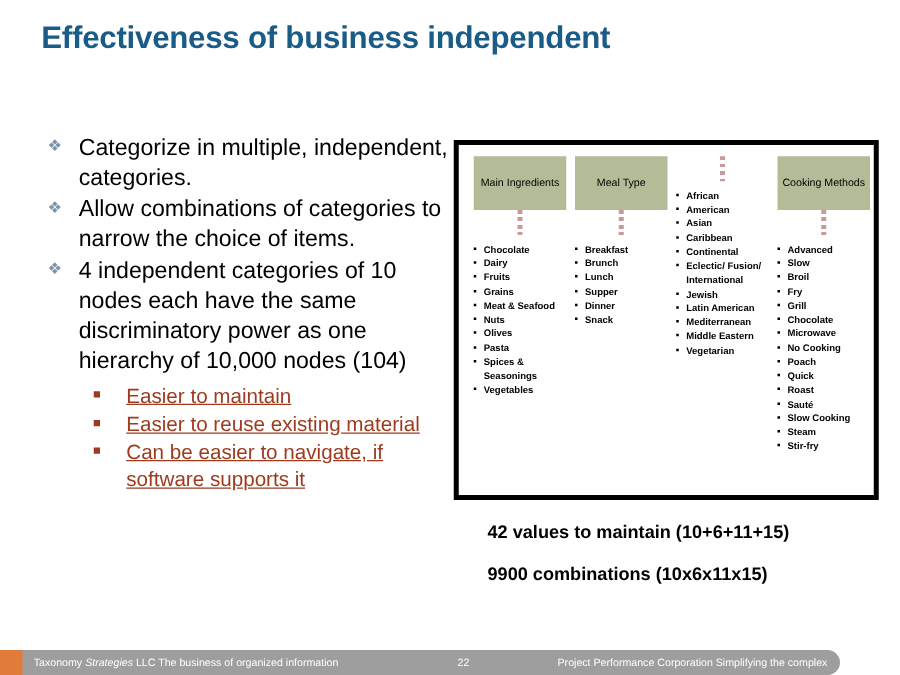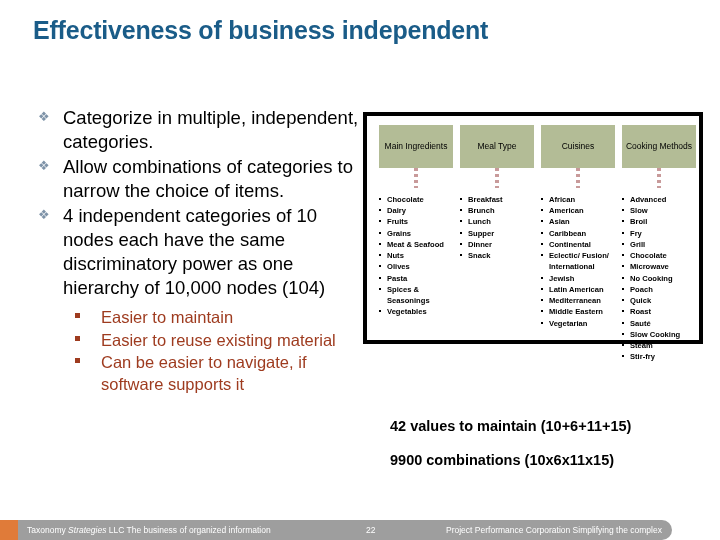--- a/index.html
+++ b/index.html
@@ -57,37 +57,38 @@
     margin-top: 7px;
     padding-left: 36px;
   }
   .lvl2-item {
     position: relative;
     padding-left: 28px;
     font-size: 16.5px;
     color: #9e3b1f;
     line-height: 1.30;
     margin-bottom: 1px;
+    text-decoration: underline;
   }
   .lvl2-marker {
     position: absolute;
     left: 2px;
     top: 6px;
     width: 5px;
     height: 5px;
     background: #9e3b1f;
   }
 
   
   #diagram-box {
     position: absolute;
     left: 363px;
     top: 112px;
     width: 340px;
-    height: 232px;
+    height: 288px;
     border: 4px solid #000000;
     box-sizing: border-box;
     background: #ffffff;
   }
   #columns {
     position: absolute;
     left: 12px;
     top: 9px;
     right: 6px;
     display: flex;
@@ -252,21 +253,20 @@
             <li><span class="dot"></span><span>Breakfast</span></li>
             <li><span class="dot"></span><span>Brunch</span></li>
             <li><span class="dot"></span><span>Lunch</span></li>
             <li><span class="dot"></span><span>Supper</span></li>
             <li><span class="dot"></span><span>Dinner</span></li>
             <li><span class="dot"></span><span>Snack</span></li>
           </ul>
       </div>
 
       <div class="facet-col">
-        <div class="facet-header">Cuisines</div>
         <div class="connector"></div>
         <ul class="facet-list">
             <li><span class="dot"></span><span>African</span></li>
             <li><span class="dot"></span><span>American</span></li>
             <li><span class="dot"></span><span>Asian</span></li>
             <li><span class="dot"></span><span>Caribbean</span></li>
             <li><span class="dot"></span><span>Continental</span></li>
             <li><span class="dot"></span><span>Eclectic/ Fusion/ International</span></li>
             <li><span class="dot"></span><span>Jewish</span></li>
             <li><span class="dot"></span><span>Latin American</span></li>

